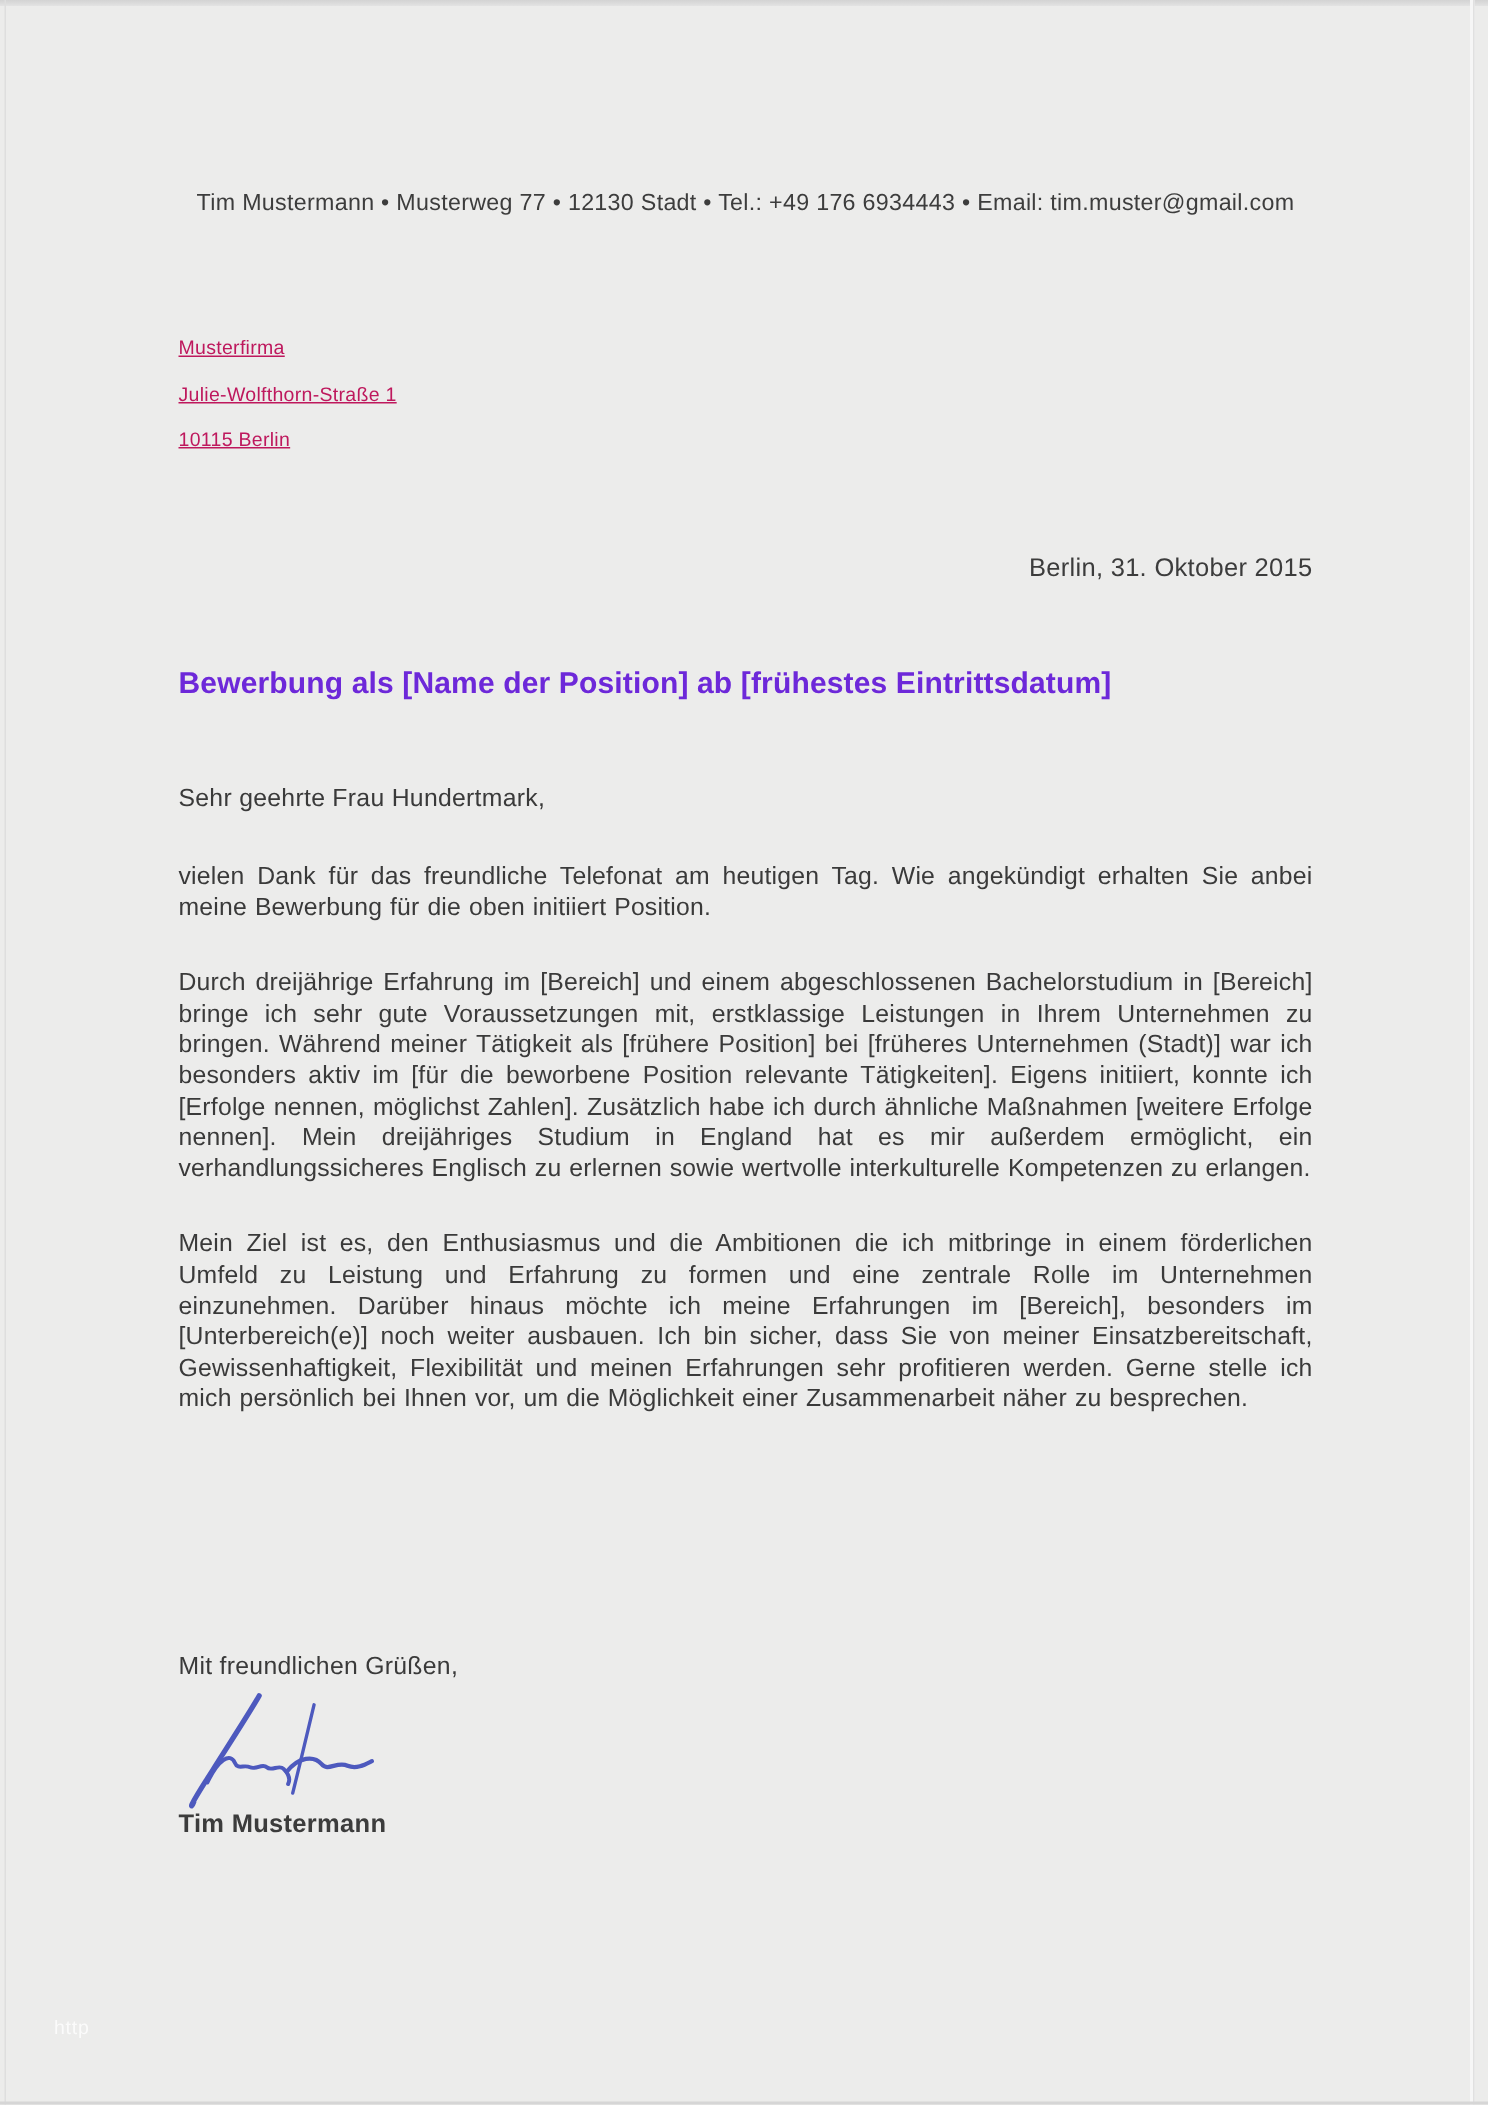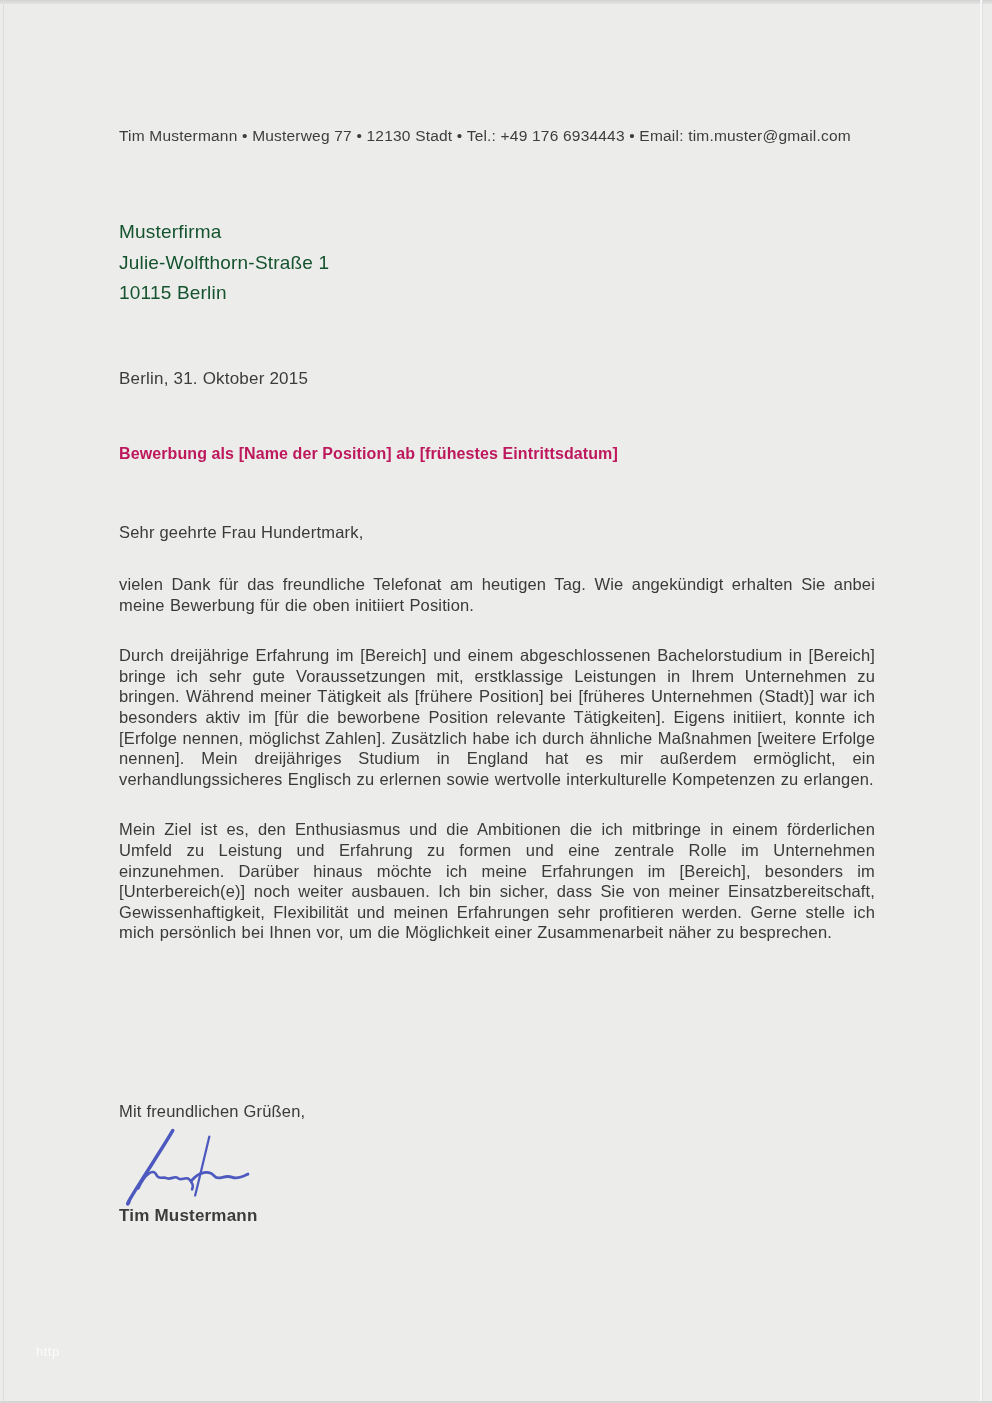--- a/index.html
+++ b/index.html
@@ -30,34 +30,36 @@
   }
   .edge-bottom {
     position: absolute; left: 0; right: 0; bottom: 0; height: 2px;
     background: #d6d6d6;
   }
 
   .sender-line {
     position: absolute; top: 127px; left: 119px; width: 756px;
     font-size: 15.5px; letter-spacing: 0.2px; white-space: nowrap;
     color: #3d3d3d;
+    text-align: center;
   }
   .recipient {
     position: absolute; top: 217px; left: 119px; width: 500px;
-    font-size: 19px; line-height: 30.6px; color: #14532d;
+    font-size: 13px; line-height: 30.6px; color: #be185d;
     letter-spacing: 0.2px;
+    text-decoration: underline;
   }
   .date-line {
     position: absolute; top: 369px; left: 119px; width: 756px;
-    font-size: 17px; text-align: left; color: #3c3c3c;
+    font-size: 17px; text-align: right; color: #3c3c3c;
     letter-spacing: 0.2px;
   }
   .subject-line {
     position: absolute; top: 445px; left: 119px; width: 756px;
-    font-size: 16px; font-weight: bold; color: #be185d;
+    font-size: 20px; font-weight: bold; color: #6d28d9;
     letter-spacing: 0.1px;
   }
   .salutation {
     position: absolute; top: 523px; left: 119px; width: 756px;
     font-size: 16.5px; color: #3a3a3a; letter-spacing: 0.2px;
   }
   .body-text {
     position: absolute; top: 574px; left: 119px; width: 756px;
   }
   .body-text p {

